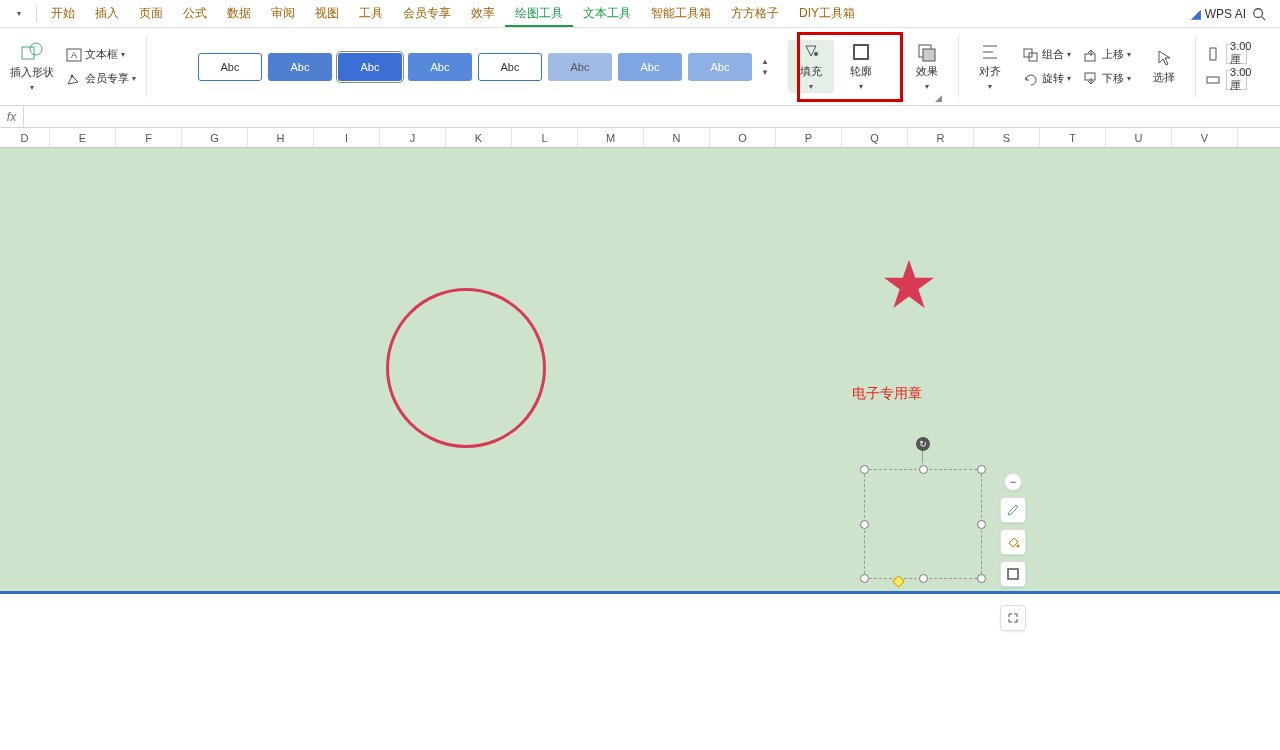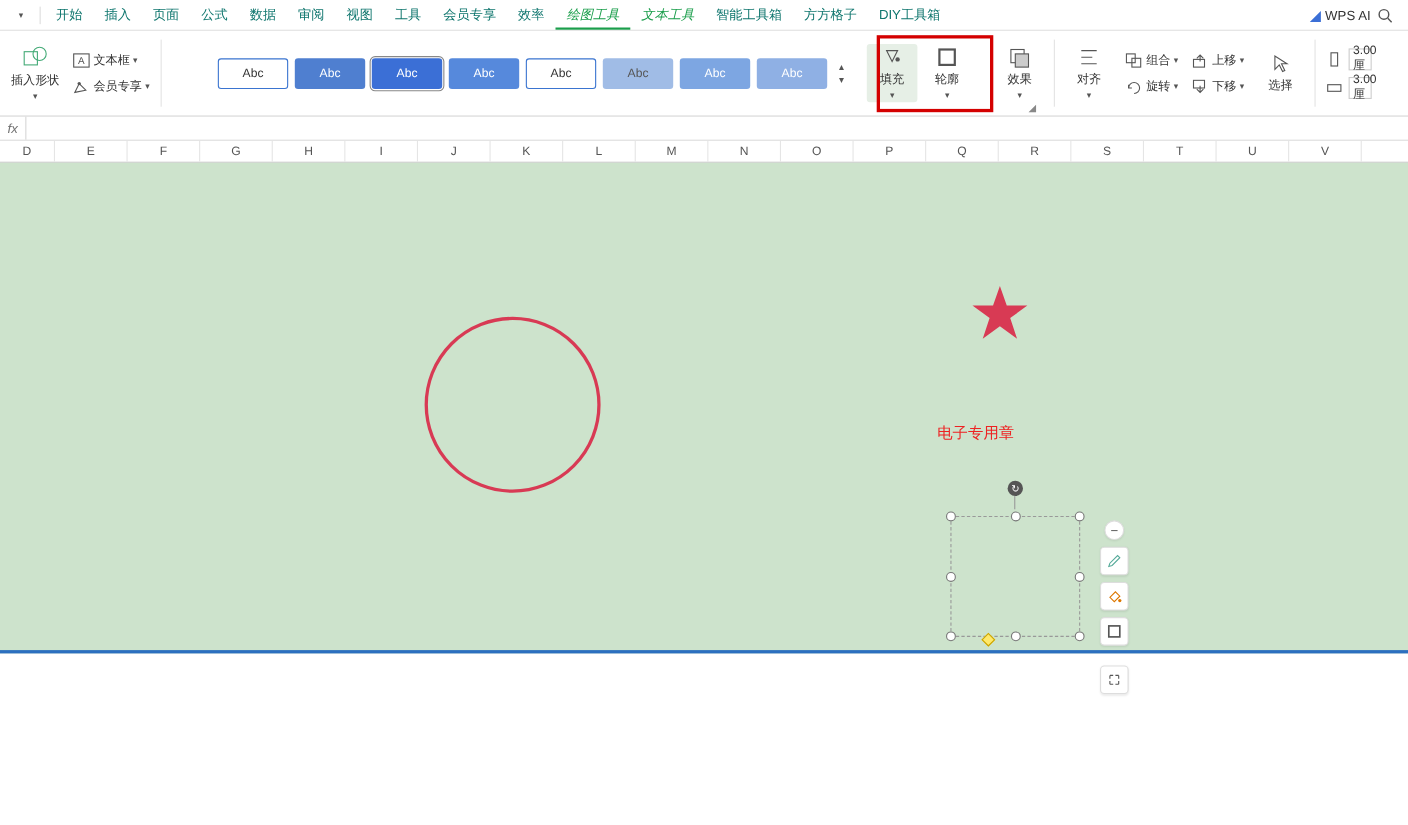--- a/index.html
+++ b/index.html
@@ -2,22 +2,22 @@
 <html><head>
 <meta charset="utf-8">
 <style>
   * { box-sizing: border-box; margin: 0; padding: 0; }
   body { font-family: "Microsoft YaHei", sans-serif; font-size: 12px; color: #333; background: #fff; width: 1280px; height: 750px; overflow: hidden; position: relative; }
   
   
   .tabbar { display: flex; align-items: center; height: 28px; padding-left: 6px; gap: 0; border-bottom: 1px solid #e0e0e0; }
   .tabbar .dd { width: 26px; display:flex; align-items:center; justify-content:center; color:#555; }
   .tabbar .sep { width:1px; height:16px; background:#ddd; margin:0 4px;}
-  .tab { padding: 5px 10px; cursor: pointer; color:#0f766e; }
-  .tab.green { color:#1a9e4b;font-style:italic; }
+  .tab { padding: 5px 10px; cursor: pointer; color:#a16207; }
+  .tab.green { color:#1a9e4b; }
   .tab.active { color:#1a9e4b; border-bottom:2px solid #1a9e4b; padding-bottom:3px; }
   .spacer { flex:1; }
   .wpsai { display:flex; align-items:center; gap:4px; padding:0 6px; color:#333;}
   .wpsai .ailogo { font-weight:bold; color:#3b6fd6;}
   .searchicon { width:28px; text-align:center; color:#555; font-size:14px;}
   
   
   .ribbon { display:flex; align-items:stretch; height:78px; border-bottom:1px solid #d6d6d6; position:relative; }
   .rgroup { display:flex; align-items:center; padding:6px 8px; gap:8px; }
   .vsep { width:1px; background:#e3e3e3; margin:8px 0;}

